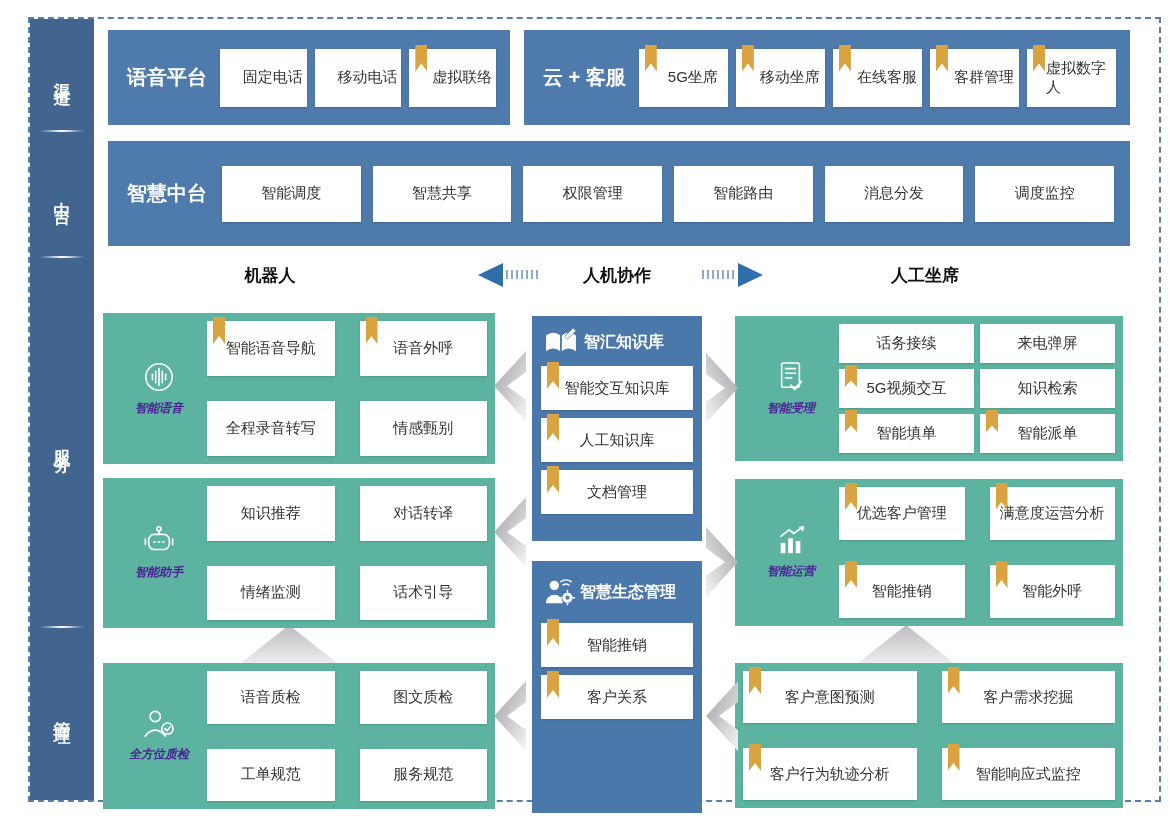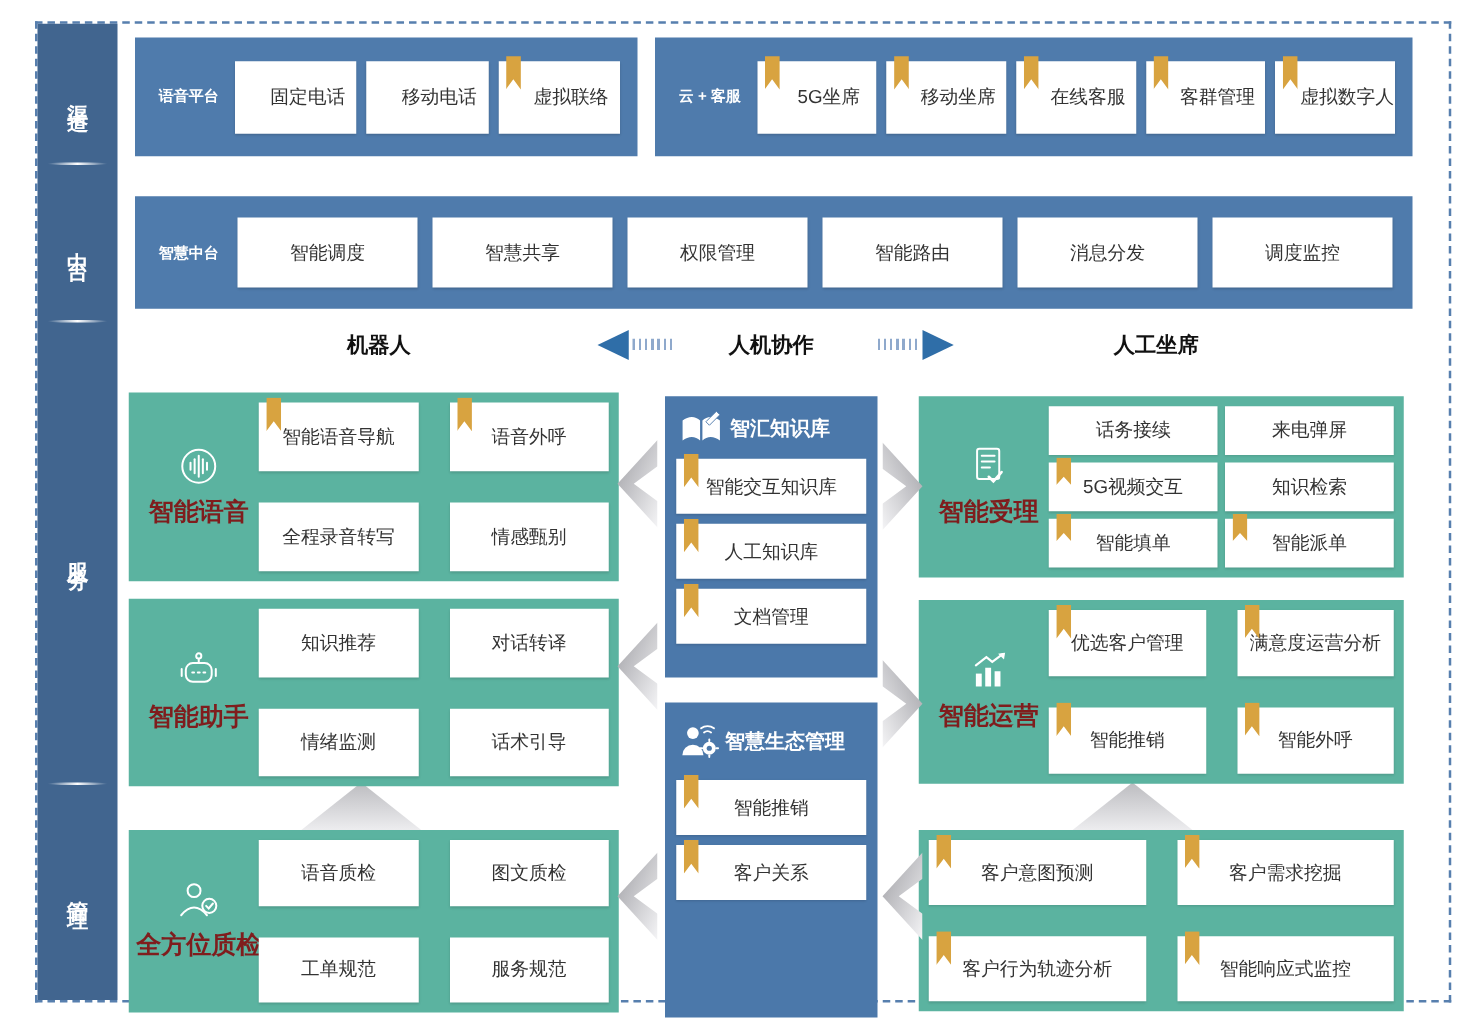--- a/index.html
+++ b/index.html
@@ -14,28 +14,28 @@
   #sidebar{position:absolute;left:30px;top:19px;width:64px;height:781px;
     background:#41658F;display:flex;flex-direction:column;align-items:center;z-index:2;}
   .sb-sec{display:flex;align-items:center;justify-content:center;width:100%;}
   .sb-label{color:#fff;font-weight:bold;font-size:17px;writing-mode:vertical-rl;
     text-orientation:upright;letter-spacing:6px;line-height:1;}
   .sb-div{width:48px;height:2px;flex:none;border-radius:50%;
     background:linear-gradient(to right,rgba(255,255,255,0),#fff,rgba(255,255,255,0));}
   
   #main{position:absolute;left:108px;top:30px;width:1022px;}
   .band{background:#4F7BAC;display:flex;align-items:center;padding:0 10px;box-sizing:border-box;}
-  .band-label{color:#fff;font-weight:bold;font-size:12px;padding:0 9px;white-space:nowrap;flex:none;}
+  .band-label{color:#fff;font-weight:bold;font-size:20px;padding:0 9px;white-space:nowrap;flex:none;}
   .bitem{position:relative;background:#fff;display:flex;align-items:center;justify-content:center;
     font-size:15px;color:#333;flex:1;margin:0 4px;box-shadow:0 1px 2px rgba(0,0,0,.18);}
   #row1{display:flex;height:95px;}
   #bandA{width:402px;flex:none;}
   #bandB{flex:1;margin-left:14px;}
   #row1 .bitem{height:58px;padding-left:19px;}
-  #row2{margin-top:32px;height:90px;}
+  #row2{margin-top:16px;height:105px;}
   #row2 .bitem{height:56px;margin:0 6px;}
   
   #row3{position:relative;height:57px;}
   .hdr{position:absolute;top:50%;transform:translate(-50%,-50%);
     font-size:17px;font-weight:bold;color:#111;white-space:nowrap;}
   .harrow{position:absolute;top:50%;transform:translateY(-50%);display:flex;align-items:center;}
   .tri-l{width:0;height:0;border-top:12px solid transparent;border-bottom:12px solid transparent;
     border-right:25px solid #2F6EA8;}
   .tri-r{width:0;height:0;border-top:12px solid transparent;border-bottom:12px solid transparent;
     border-left:25px solid #2F6EA8;}
@@ -44,21 +44,21 @@
   
   #grid{position:relative;margin-top:10px;height:500px;}
   .col{position:absolute;}
   #colL{left:-5px;width:392px;}
   #colC{left:424px;width:170px;}
   #colR{left:627px;width:388px;}
   .tblock{position:absolute;left:0;right:0;background:#5BB3A0;display:flex;
     padding:8px;box-sizing:border-box;}
   .tside{width:96px;flex:none;display:flex;flex-direction:column;align-items:center;
     justify-content:center;gap:7px;color:#fff;}
-  .tlabel{font-weight:bold;font-size:20px;white-space:nowrap;color:#7f1d1d;}
+  .tlabel{font-weight:bold;font-size:12px;white-space:nowrap;color:#4c1d95;font-style:italic;}
   .tcells{flex:1;display:grid;grid-template-columns:1fr 1fr;gap:25px;}
   .tcells.r3{gap:6px;}
   .cell{position:relative;background:#fff;display:flex;align-items:center;justify-content:center;
     font-size:15px;color:#333;box-shadow:0 1px 2px rgba(0,0,0,.15);text-align:center;}
   .cblock{position:absolute;left:0;right:0;background:#4B78AA;display:flex;flex-direction:column;
     padding:8px 9px;box-sizing:border-box;}
   .chead{display:flex;flex-direction:row;align-items:center;color:#fff;padding:4px 0 2px;gap:3px;}
   .clabel{font-weight:bold;font-size:16px;white-space:nowrap;color:#fff;}
   .citem{position:relative;background:#fff;height:44px;margin-top:8px;display:flex;
     align-items:center;justify-content:center;font-size:15px;color:#333;
@@ -163,21 +163,21 @@
       </div>
     <div class="bitem">
         <span>消息分发</span>
       </div>
     <div class="bitem">
         <span>调度监控</span>
       </div>
   </div>
 
   <div id="row3">
-    <span class="hdr" style="left:195px">机器人</span>
+    <span class="hdr" style="left:162px">机器人</span>
     <span class="hdr" style="left:509px">人机协作</span>
     <span class="hdr" style="left:817px">人工坐席</span>
     <span class="harrow" style="left:370px">
         <span class="tri-l"></span>
         <span class="atail"></span>
       </span>
     <span class="harrow" style="left:591px">
         <span class="atail"></span>
         <span class="tri-r"></span>
       </span>

